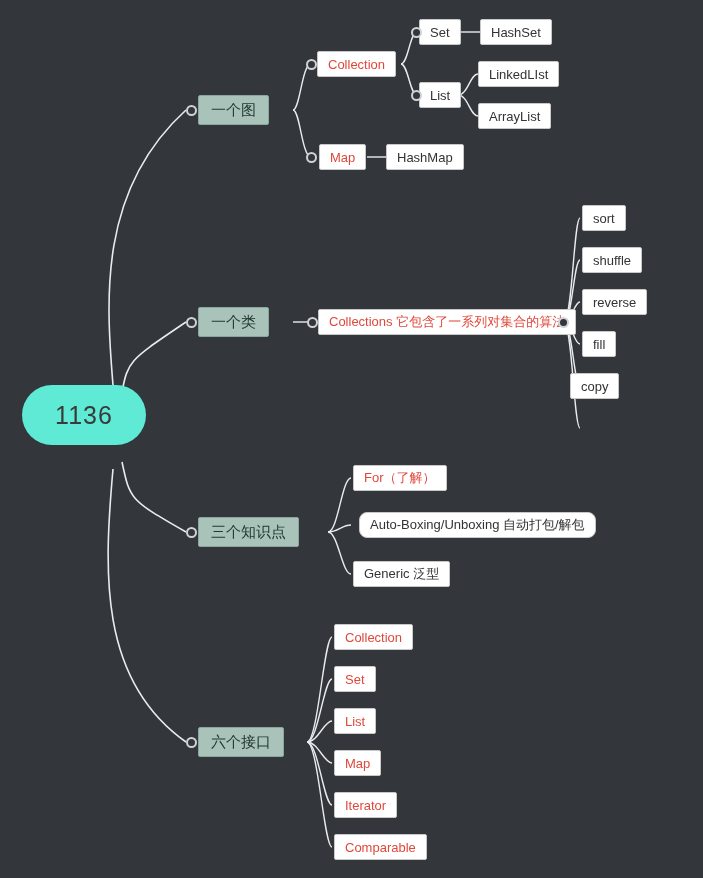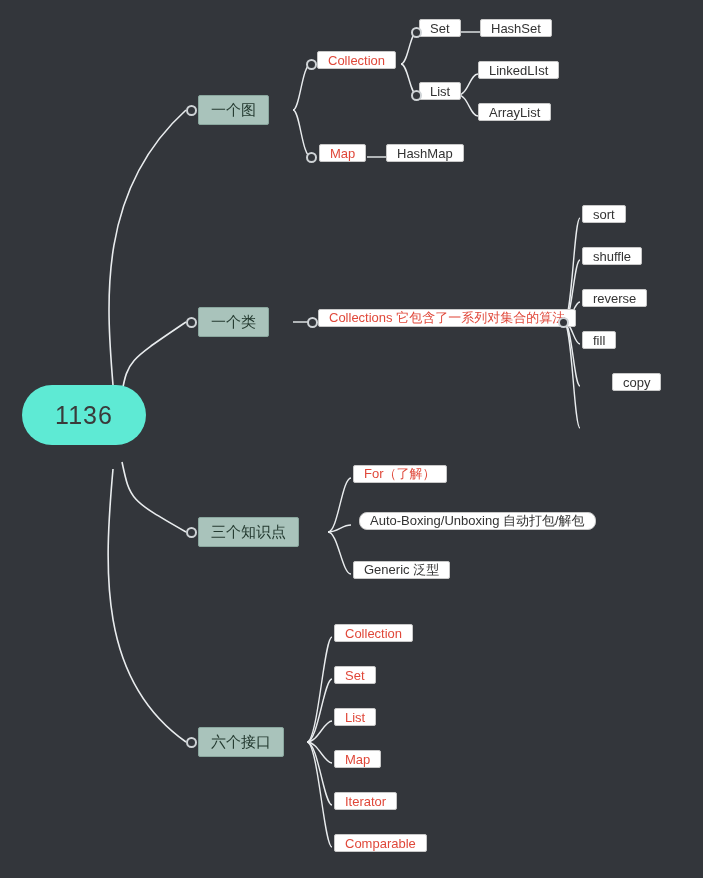--- a/index.html
+++ b/index.html
@@ -47,21 +47,21 @@
     border: 1px solid #8aa79e;
     color: #23392f;
     font-size: 15px;
     height: 30px;
     padding: 4px 12px;
     border-radius: 2px;
   }
   .leaf {
     background: #ffffff;
     border: 1px solid #c8c8c8;
-    height: 18px;
+    height: 26px;
     padding: 0 10px;
     font-size: 13px;
     border-radius: 2px;
     color: #333;
   }
   .leaf.red { color: #e0483a; }
   .leaf.dark { color: #333333; }
   .conn {
     position: absolute;
     width: 11px;
@@ -150,21 +150,21 @@
   <div class="conn" style="left:186px; top:317px;"></div>
 
   <div class="node leaf red" style="left:318px; top:309px;">Collections 它包含了一系列对集合的算法</div>
   <div class="conn" style="left:307px; top:317px;"></div>
   <div class="conn" style="left:558px; top:317px;"></div>
 
   <div class="node leaf dark" style="left:582px; top:205px;">sort</div>
   <div class="node leaf dark" style="left:582px; top:247px;">shuffle</div>
   <div class="node leaf dark" style="left:582px; top:289px;">reverse</div>
   <div class="node leaf dark" style="left:582px; top:331px;">fill</div>
-  <div class="node leaf dark" style="left:612px; top:373px;">copy</div>
+  <div class="node leaf dark" style="left:570px; top:373px;">copy</div>
 
   <div class="node lvl1" style="left:198px; top:517px;">三个知识点</div>
   <div class="conn" style="left:186px; top:527px;"></div>
 
   <div class="node leaf red" style="left:353px; top:465px;">For（了解）</div>
   <div class="node leaf dark" style="left:359px; top:512px;border-radius:8px;">Auto-Boxing/Unboxing 自动打包/解包</div>
   <div class="node leaf dark" style="left:353px; top:561px;">Generic 泛型</div>
 
   <div class="node lvl1" style="left:198px; top:727px;">六个接口</div>
   <div class="conn" style="left:186px; top:737px;"></div>

